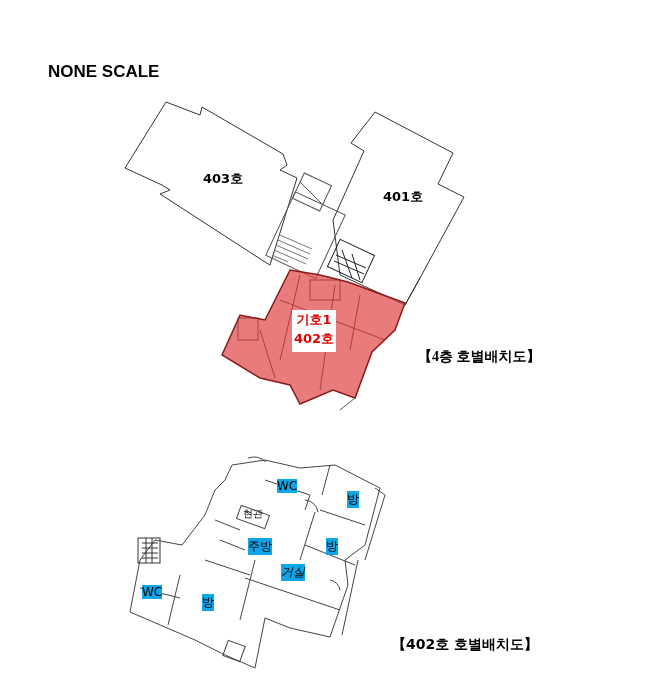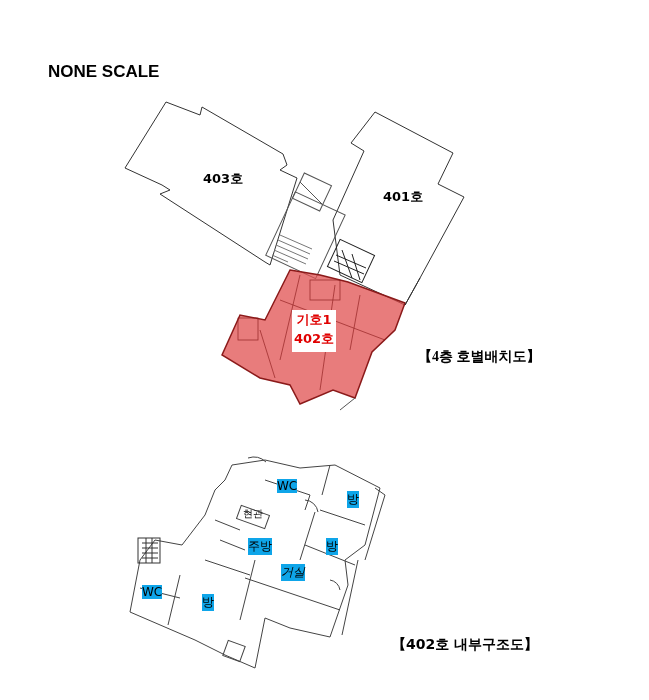--- a/index.html
+++ b/index.html
@@ -114,13 +114,13 @@
 
 <div class="abs room" style="left:243px; top:476px; font-size:10px; line-height:12px; width:12px; background:transparent;margin-top:32px;">현관</div>
 <div class="abs room" style="left:277px; top:479px;">WC</div>
 <div class="abs room" style="left:347px; top:491px;">방</div>
 <div class="abs room" style="left:248px; top:538px;">주방</div>
 <div class="abs room" style="left:326px; top:538px;">방</div>
 <div class="abs room" style="left:281px; top:564px;font-style:italic;">거실</div>
 <div class="abs room" style="left:142px; top:585px;">WC</div>
 <div class="abs room" style="left:202px; top:594px;">방</div>
 
-<div class="abs caption" style="left:392px; top:636px;">【402호 내부구조도】</div>
+<div class="abs caption" style="left:392px; top:636px;">【402호 호별배치도】</div>
 
 </body></html>

